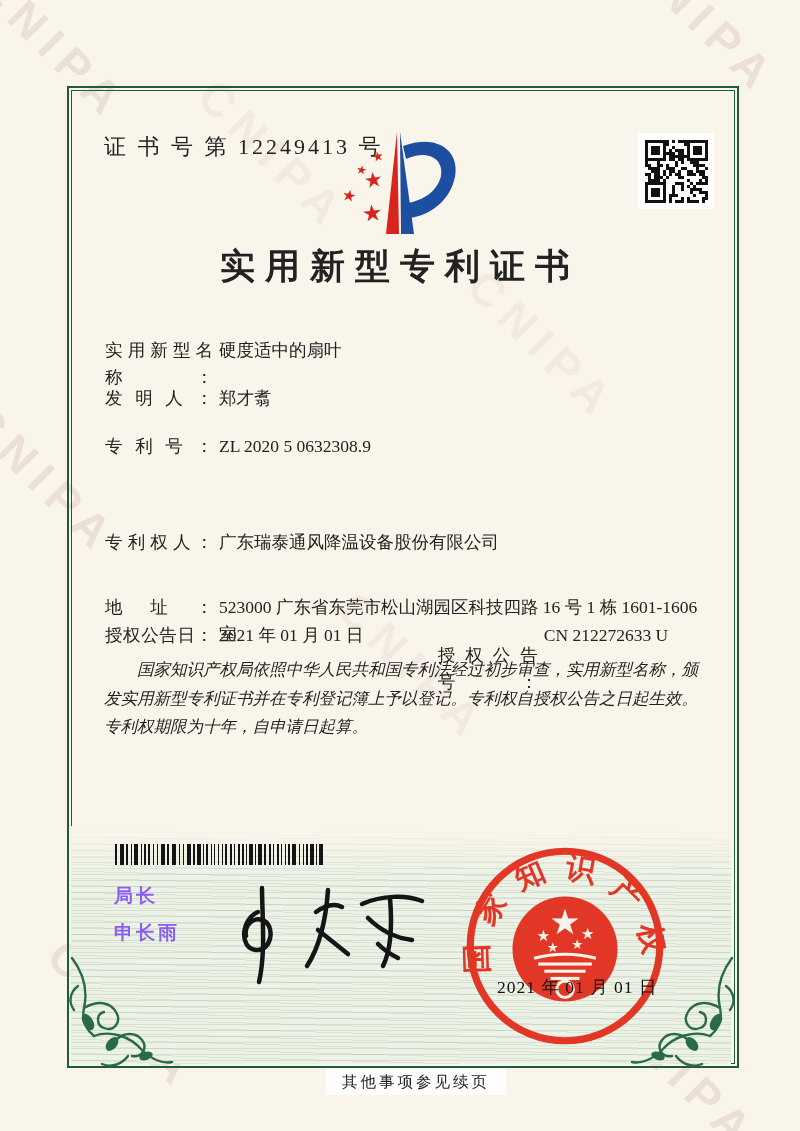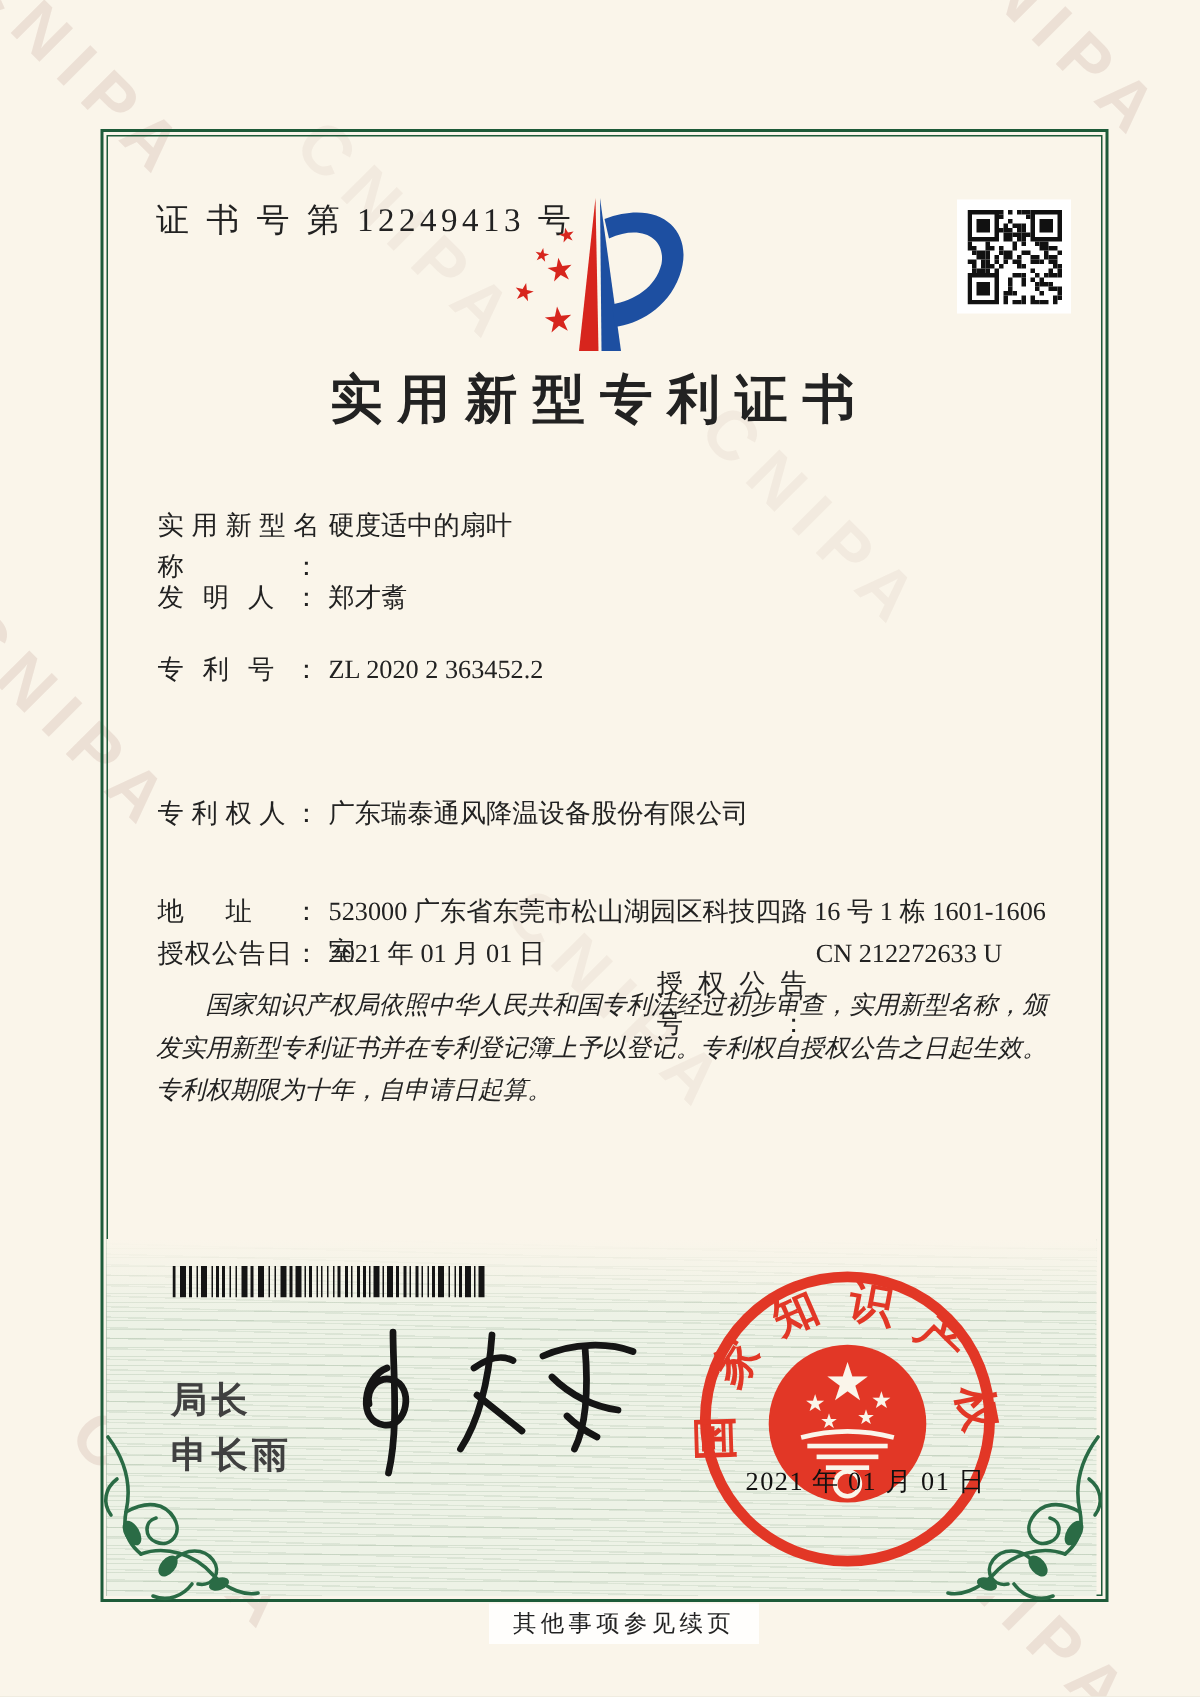--- a/index.html
+++ b/index.html
@@ -26,22 +26,22 @@
   .title{position:absolute;left:0;top:243px;width:100%;text-align:center;font-size:35px;font-weight:bold;
       letter-spacing:10px;z-index:2;}
   .frow{position:absolute;left:105px;font-size:17.5px;z-index:2;line-height:27px;}
   .flabel{display:inline-block;width:108px;text-align:justify;text-align-last:justify;vertical-align:top;}
   .fvalue{display:inline-block;margin-left:6px;vertical-align:top;max-width:480px;}
   .flabel.b{width:100px;}
   .paras{position:absolute;left:104px;top:656px;width:600px;z-index:2;font-size:16.5px;font-style:italic;
       line-height:28.5px;}
   .paras p{margin:0;text-indent:2em;}
   .barcode{position:absolute;left:115px;top:844px;z-index:2;}
-  .signer{position:absolute;left:114px;top:915px;z-index:2;font-family:"Liberation Sans","DejaVu Sans",sans-serif;
-      font-weight:bold;font-size:24px;letter-spacing:3px;line-height:37px;color:#404040;}
+  .signer{position:absolute;left:114px;top:877px;z-index:2;font-family:"Liberation Sans","DejaVu Sans",sans-serif;
+      font-weight:bold;font-size:19px;letter-spacing:3px;line-height:37px;color:#8b5cf6;}
   .signature{position:absolute;left:228px;top:872px;z-index:2;}
   .seal{position:absolute;left:462px;top:843px;width:206px;height:206px;z-index:2;}
   .seal-date{position:absolute;left:497px;top:975px;z-index:3;font-size:17.5px;letter-spacing:1px;color:#111;}
   .page-num{position:absolute;left:70px;top:1030px;width:664px;text-align:center;font-size:14.5px;z-index:2;letter-spacing:2px;}
   .note{position:absolute;left:0;top:1072px;width:100%;text-align:center;z-index:2;font-size:15.5px;letter-spacing:3px;}
   .note span{background:rgba(255,255,255,.85);padding:5px 16px;margin-left:32px;}
   .ornament{position:absolute;z-index:3;}
 </style>
 </head>
 <body>
@@ -235,21 +235,21 @@
 
   <div class="title">实用新型专利证书</div>
 
   <div class="frow" style="top:337px;">
     <span class="flabel">实用新型名称：</span><span class="fvalue">硬度适中的扇叶</span>
   </div>
   <div class="frow" style="top:385px;">
     <span class="flabel">发明人：</span><span class="fvalue">郑才翥</span>
   </div>
   <div class="frow" style="top:433px;">
-    <span class="flabel">专利号：</span><span class="fvalue">ZL 2020 2 363452.2</span>
+    <span class="flabel">专利号：</span><span class="fvalue">ZL 2020 5 0632308.9</span>
   </div>
   <div class="frow" style="top:529px;">
     <span class="flabel">专利权人：</span><span class="fvalue">广东瑞泰通风降温设备股份有限公司</span>
   </div>
   <div class="frow" style="top:574px;margin-top:20px;">
     <span class="flabel">地址：</span><span class="fvalue">523000 广东省东莞市松山湖园区科技四路 16 号 1 栋 1601-1606 室</span>
   </div>
   <div class="frow" style="top:622px;">
     <span class="flabel">授权公告日：</span><span class="fvalue">2021 年 01 月 01 日</span>
     <span class="flabel b" style="margin-left:70px;margin-top:20px;">授权公告号：</span><span class="fvalue">CN 212272633 U</span>

